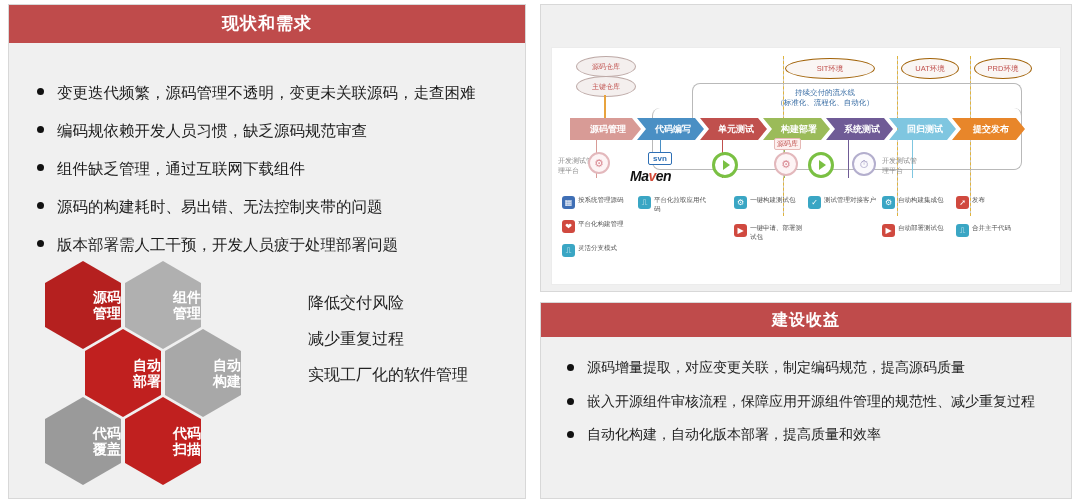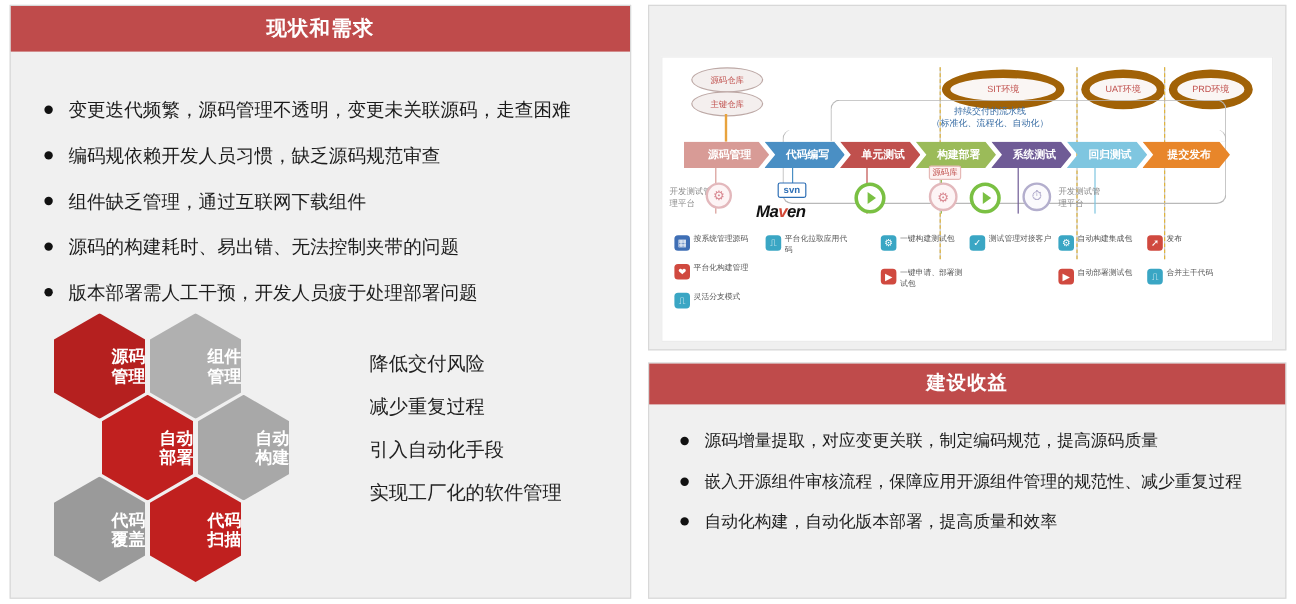--- a/index.html
+++ b/index.html
@@ -70,21 +70,21 @@
   .d-abs{position:absolute;}
 
   .repo-ell{
     width:58px;height:19px;border-radius:50%;
     background:#f4efee;border:1px solid #bda9a6;
     display:flex;align-items:center;justify-content:center;
     font-size:7px;color:#c0504d;
   }
   .env-ell{
     height:19px;border-radius:50%;
-    background:#faf6f4;border:7px solid #a16207;
+    background:#faf6f4;border:1px solid #a16207;
     display:flex;align-items:center;justify-content:center;
     font-size:7.5px;color:#c0504d;
   }
   .stem{width:2px;background:#e8a33d;}
 
   .pipeline{position:absolute;left:18px;top:70px;display:flex;}
   .chev{
     height:22px;display:flex;align-items:center;justify-content:center;
     color:#fff;font-size:9px;font-weight:bold;
     clip-path:polygon(0 0, calc(100% - 9px) 0, 100% 50%, calc(100% - 9px) 100%, 0 100%, 9px 50%);
@@ -177,21 +177,20 @@
       </div>
       <div class="hex red2 h6">
         <span>代码</span>
         <span>扫描</span>
       </div>
     </div>
 
     <div class="benefits">
       <div>降低交付风险</div>
       <div>减少重复过程</div>
-      <div>引入自动化手段</div>
       <div>实现工厂化的软件管理</div>
     </div>
   </div>
 
   <div class="panel" id="panel-right-top">
 
     <div class="diagram">
 
       <div class="d-abs repo-ell" style="left:24px;top:8px;">源码仓库</div>
       <div class="d-abs repo-ell" style="left:24px;top:28px;">主键仓库</div>

